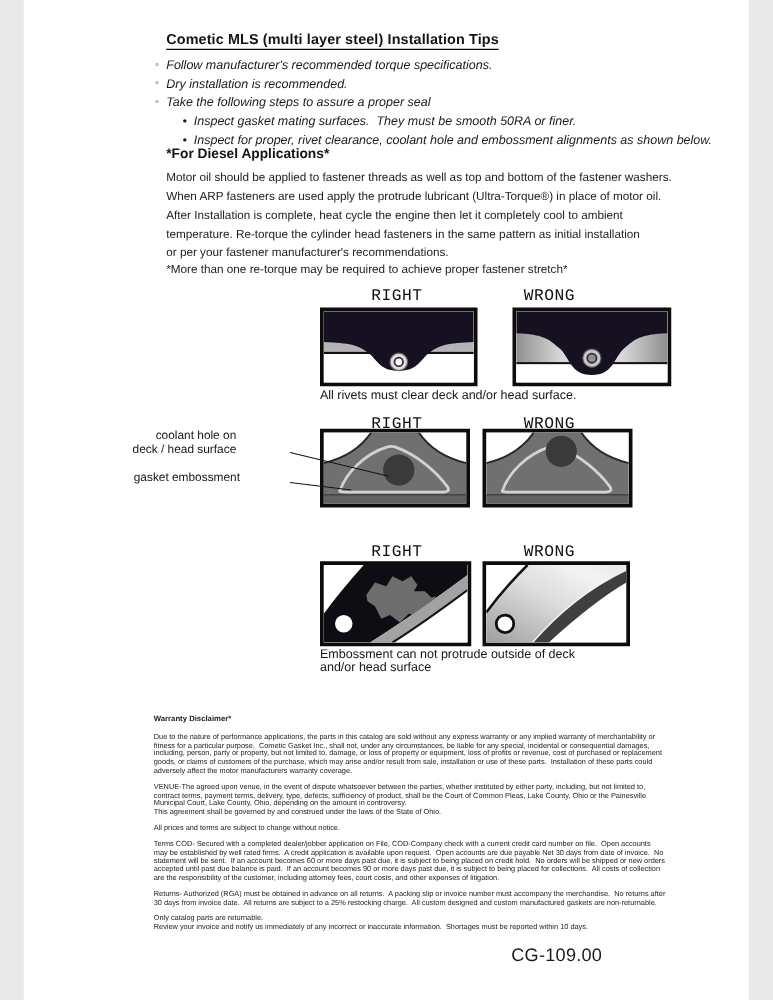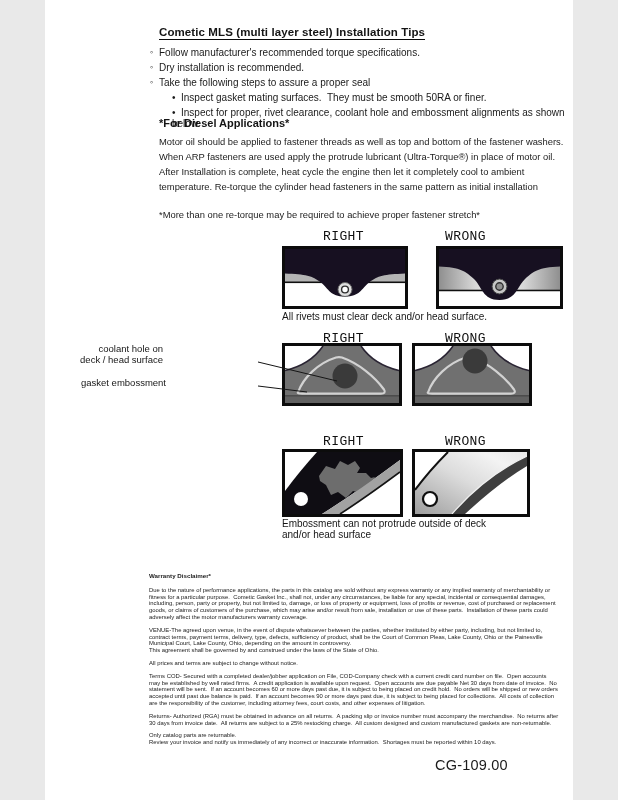--- a/index.html
+++ b/index.html
@@ -1,28 +1,28 @@
 <!DOCTYPE html>
 <html><head>
 <meta charset="utf-8">
 <style>
   html,body{margin:0;padding:0;background:#e9e9e9;}
   .page{
-    position:relative;width:528px;height:800px;background:#ffffff;
+    position:relative;width:580px;height:800px;background:#ffffff;
     font-family:"Liberation Sans", sans-serif;color:#141414;overflow:hidden;
     margin:0 auto;
   }
   .abs{position:absolute;}
   .pre{white-space:pre-wrap;}
 
   .title{
     left:114px;top:26px;font-size:11.5px;font-weight:700;letter-spacing:.1px;
     border-bottom:1.5px solid #0a0a0a;padding-bottom:1px;
   }
-  .tip{font-size:10px;color:#1a1a1a;}
+  .tip{font-size:10px;color:#1a1a1a;font-style:italic;}
   .tip .mk{display:inline-block;width:9px;font-size:9px;position:relative;top:-1px;}
   .tip.sub .mk{font-size:10px;top:0;}
 
   .dheading{left:114px;top:117px;font-size:11px;font-weight:700;}
   .bline{left:114px;font-size:9.4px;color:#1c1c1c;}
 
   .figlbl{font-size:13px;letter-spacing:.4px;color:#101010;font-family:Liberation Mono, monospace;}
   .figlbl.r{left:278px;}
   .figlbl.w{left:400px;}
   .dbox{border:3px solid #0c0c0c;background:#fff;box-sizing:border-box;}
@@ -61,20 +61,21 @@
   </div>
   <div class="abs tip sub" style="left:127px;top:107px">
     <span class="mk">•</span><span class="pre">Inspect for proper, rivet clearance, coolant hole and embossment alignments as shown below.</span>
   </div>
 
   <div class="abs dheading">*For Diesel Applications*</div>
   <div class="abs bline" style="top:136px">Motor oil should be applied to fastener threads as well as top and bottom of the fastener washers.</div>
   <div class="abs bline" style="top:151px">When ARP fasteners are used apply the protrude lubricant (Ultra-Torque®) in place of motor oil.</div>
   <div class="abs bline" style="top:166px">After Installation is complete, heat cycle the engine then let it completely cool to ambient</div>
   <div class="abs bline" style="top:181px">temperature. Re-torque the cylinder head fasteners in the same pattern as initial installation</div>
+  <div class="abs bline" style="top:196px">or per your fastener manufacturer's recommendations.</div>
   <div class="abs bline" style="top:209px">*More than one re-torque may be required to achieve proper fastener stretch*</div>
 
   <div class="abs figlbl r" style="top:229px">RIGHT</div>
   <div class="abs figlbl w" style="top:229px">WRONG</div>
 
   <div class="abs dbox" style="left:237px;top:246px;width:126px;height:63px">
     <svg viewBox="0 0 120 57" preserveAspectRatio="none">
       <rect x="0" y="0" width="120" height="57" fill="#ffffff"></rect>
       <rect x="0" y="24" width="120" height="10" fill="#b4b4b4"></rect>
       <rect x="0" y="32.5" width="120" height="1.8" fill="#101010"></rect>

